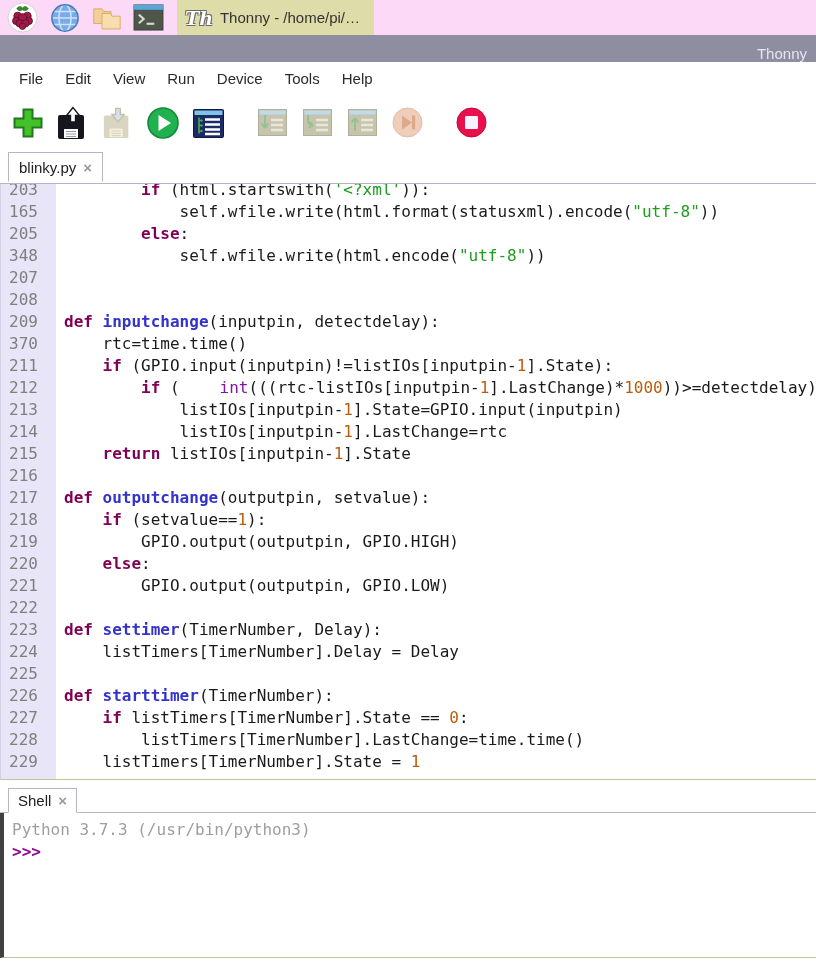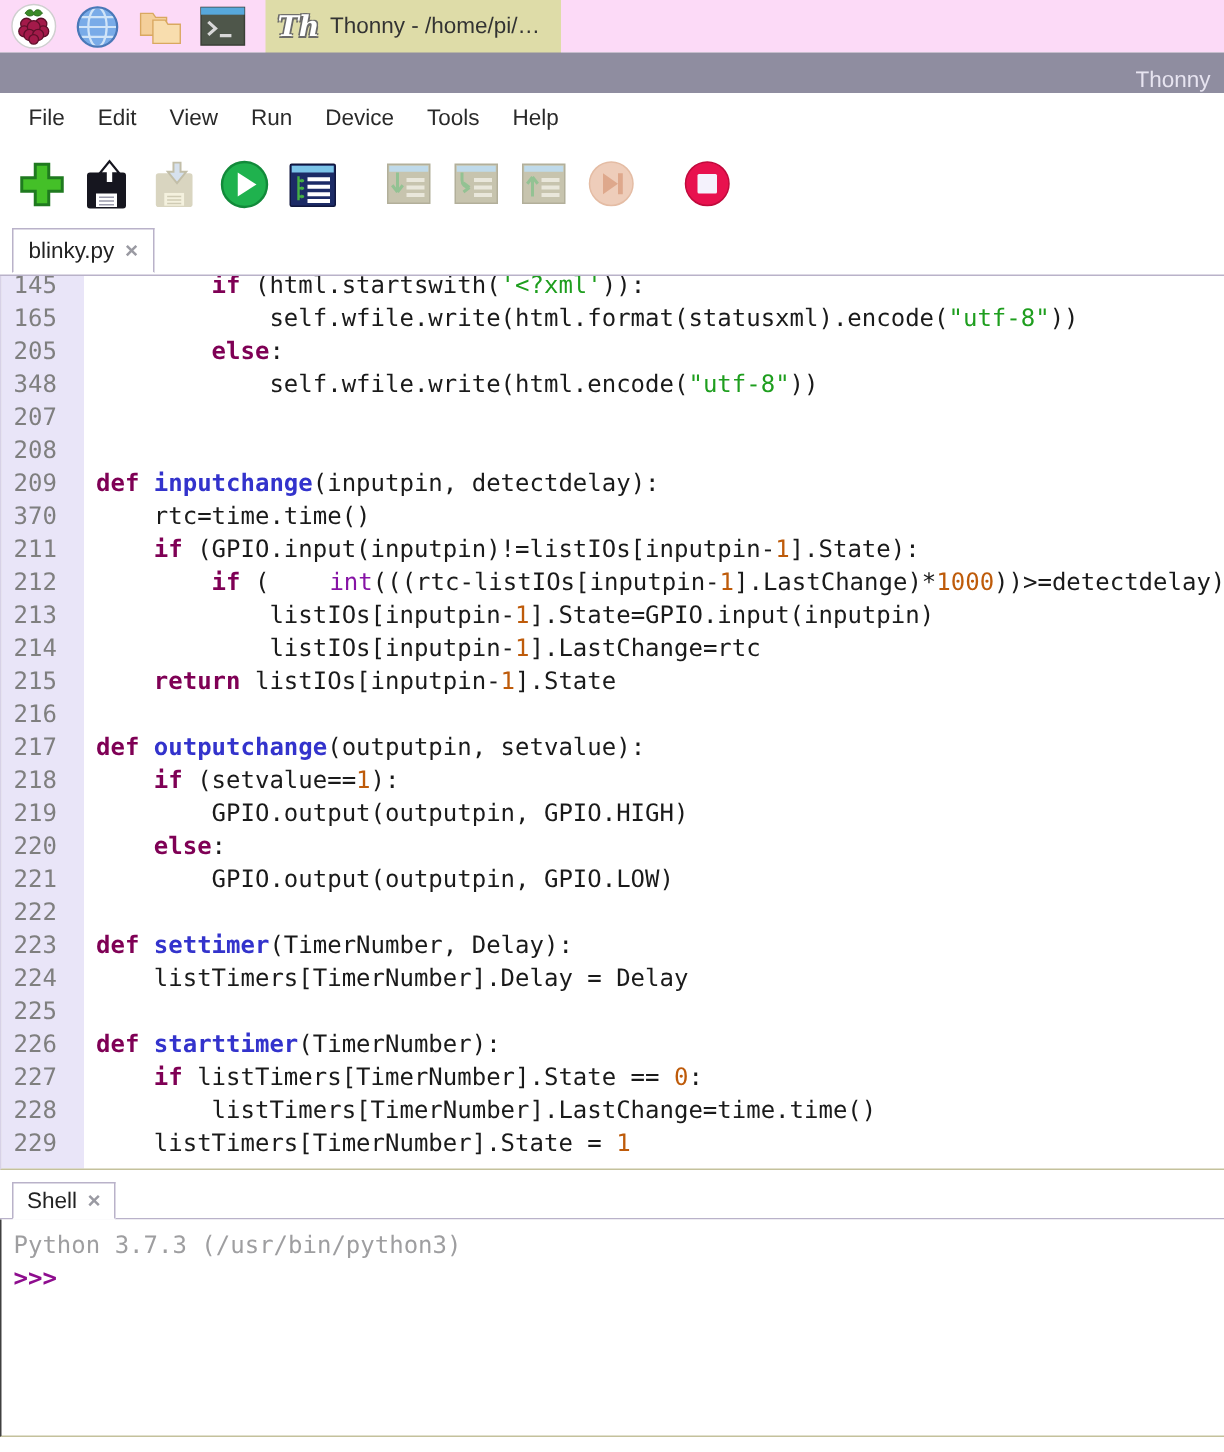--- a/index.html
+++ b/index.html
@@ -53,21 +53,21 @@
   .tok-num{color:var(--number,#BE5B0A);}
   .tok-str{color:var(--string,#1E9E1E);}
 
   
   .sash{height:8px;background:#FFFFFF;flex-shrink:0;}
 
   
   .shelltabrow{height:25px;background:#FFFFFF;display:flex;align-items:flex-end;padding-left:8px;border-bottom:1px solid #B9B2C9;flex-shrink:0;box-sizing:border-box;}
   .shelltabrow .tab{padding:3px 9px 3px 9px;}
   .shellpane{height:145px;flex-shrink:0;box-sizing:border-box;background:#FFFFFF;
-    border-left:1px solid #404040;border-bottom:1px solid #C4C19C;
+    border-left:4px solid #404040;border-bottom:1px solid #C4C19C;
     font-family:"DejaVu Sans Mono","Liberation Mono",monospace;font-size:16px;line-height:22px;padding:6px 0 0 8px;}
   .shell-banner{color:#9E9EA0;}
   .shell-prompt{color:var(--prompt,#8E0D8E);font-weight:bold;}
 </style>
 </head>
 <body>
 
 <div class="window">
 
   <div class="taskbar">
@@ -209,21 +209,21 @@
 
   <div class="tabrow">
     <div class="tab">
       <span class="tab-label">blinky.py</span>
       <span class="tab-close">×</span>
     </div>
   </div>
 
   <div class="editor">
     <div class="ed-body" id="ed-body">
-        <div class="ed-line"><span class="ln">145</span><span class="code"><span>        </span><span class="tok-kw">if</span><span> (html.startswith(</span><span class="tok-str">'&lt;?xml'</span><span>)):</span></span></div>
+        <div class="ed-line"><span class="ln">203</span><span class="code"><span>        </span><span class="tok-kw">if</span><span> (html.startswith(</span><span class="tok-str">'&lt;?xml'</span><span>)):</span></span></div>
         <div class="ed-line"><span class="ln">165</span><span class="code"><span>            self.wfile.write(html.format(statusxml).encode(</span><span class="tok-str">"utf-8"</span><span>))</span></span></div>
         <div class="ed-line"><span class="ln">205</span><span class="code"><span>        </span><span class="tok-kw">else</span><span>:</span></span></div>
         <div class="ed-line"><span class="ln">348</span><span class="code"><span>            self.wfile.write(html.encode(</span><span class="tok-str">"utf-8"</span><span>))</span></span></div>
         <div class="ed-line"><span class="ln">207</span><span class="code"></span></div>
         <div class="ed-line"><span class="ln">208</span><span class="code"></span></div>
         <div class="ed-line"><span class="ln">209</span><span class="code"><span class="tok-kw">def</span><span> </span><span class="tok-defn">inputchange</span><span>(inputpin, detectdelay):</span></span></div>
         <div class="ed-line"><span class="ln">370</span><span class="code"><span>    rtc=time.time()</span></span></div>
         <div class="ed-line"><span class="ln">211</span><span class="code"><span>    </span><span class="tok-kw">if</span><span> (GPIO.input(inputpin)!=listIOs[inputpin-</span><span class="tok-num">1</span><span>].State):</span></span></div>
         <div class="ed-line"><span class="ln">212</span><span class="code"><span>        </span><span class="tok-kw">if</span><span> (</span><span class="tok-bi">int</span><span>(((</span><span>rtc-listIOs[inputpin-</span><span class="tok-num">1</span><span>].LastChange)*</span><span class="tok-num">1000</span><span>))&gt;=detectdelay):</span></span></div>
         <div class="ed-line"><span class="ln">213</span><span class="code"><span>            listIOs[inputpin-</span><span class="tok-num">1</span><span>].State=GPIO.input(inputpin)</span></span></div>

